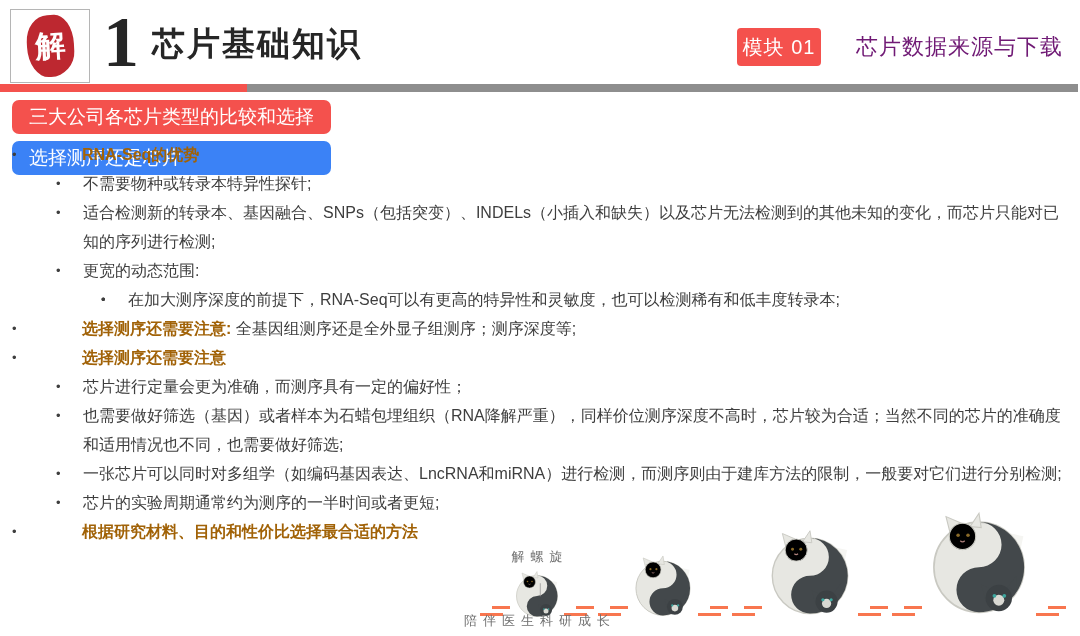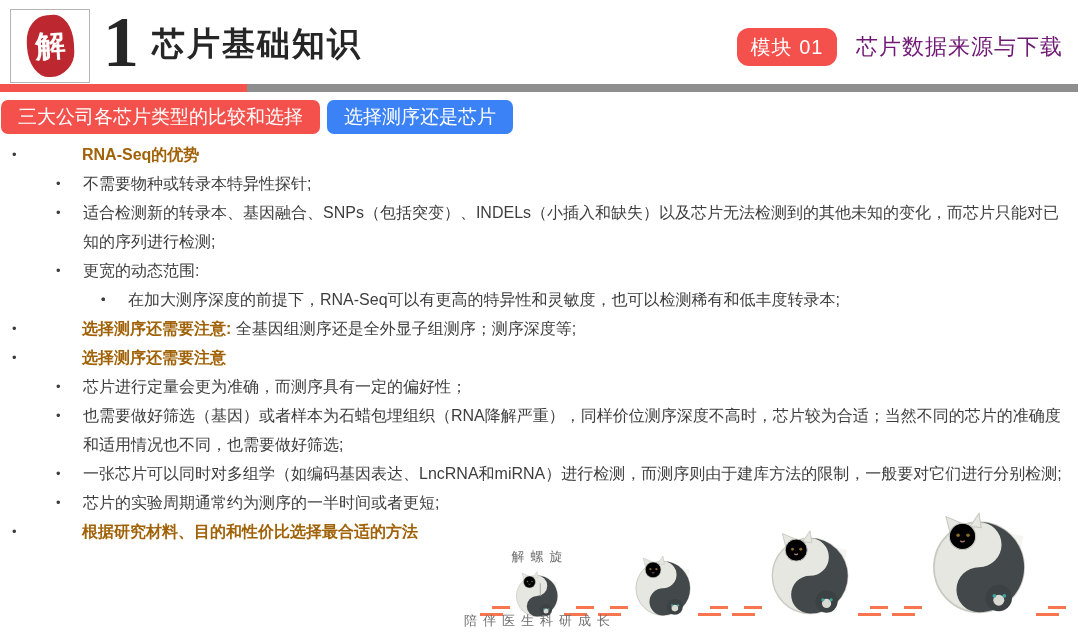--- a/index.html
+++ b/index.html
@@ -29,36 +29,36 @@
     position:absolute; left:99px; top:2px; width:44px; height:80px;
     font-family:"Liberation Serif","DejaVu Serif",serif;
     font-size:72px; font-weight:700; color:#262626; line-height:80px;
     text-align:center;
   }
   .page-title {
     position:absolute; left:152px; top:22px; font-size:33px; font-weight:700;
     color:#262626; letter-spacing:2px;
   }
   .module-badge {
-    position:absolute; left:737px; top:28px; width:100px; height:38px;
-    background:#f4514d; border-radius:12px; color:#fff; font-size:20px;
+    position:absolute; left:737px; top:28px; width:84px; height:38px;
+    background:#f4514d; border-radius:4px; color:#fff; font-size:20px;
     display:flex; align-items:center; justify-content:center; letter-spacing:1px;
   }
   .module-subtitle {
     position:absolute; left:856px; top:32px; font-size:22px; color:#701a75;
     letter-spacing:1px;
   }
 
   
   .divider { position:absolute; left:0; top:84px; width:1078px; height:8px; display:flex; }
   .divider .seg-red  { width:247px; height:8px; background:#f4524d; }
   .divider .seg-gray { flex:1; height:8px; background:#8e8e8e; }
 
   
-  .tabs { position:absolute; left:1px; top:100px; display:flex; gap:7px; }
+  .tabs { position:absolute; left:12px; top:100px; display:flex; gap:7px;flex-direction:column; }
   .tab {
     height:34px; border-radius:7px; display:flex; align-items:center;
     padding:0 17px; font-size:19px; color:#fff; white-space:nowrap; cursor:default;
   }
   .tab.active   { background:#f4514d; }
   .tab.inactive { background:#3b82f6; }
 
   
   .content { position:absolute; left:0; top:140px; width:1072px; }
   .bullet-row { position:relative; font-size:16px; line-height:29px; color:#3e3e3e; }

